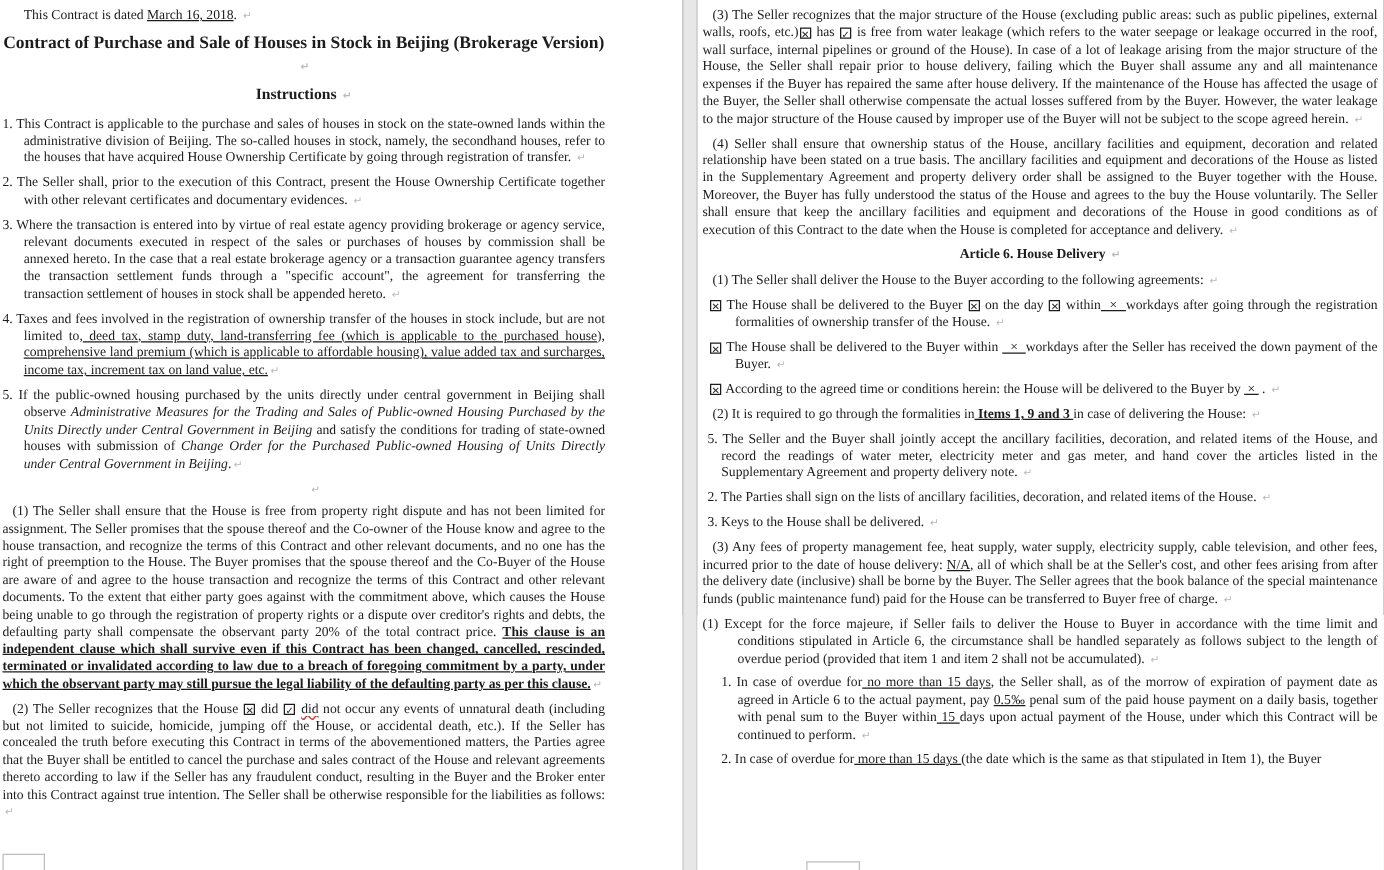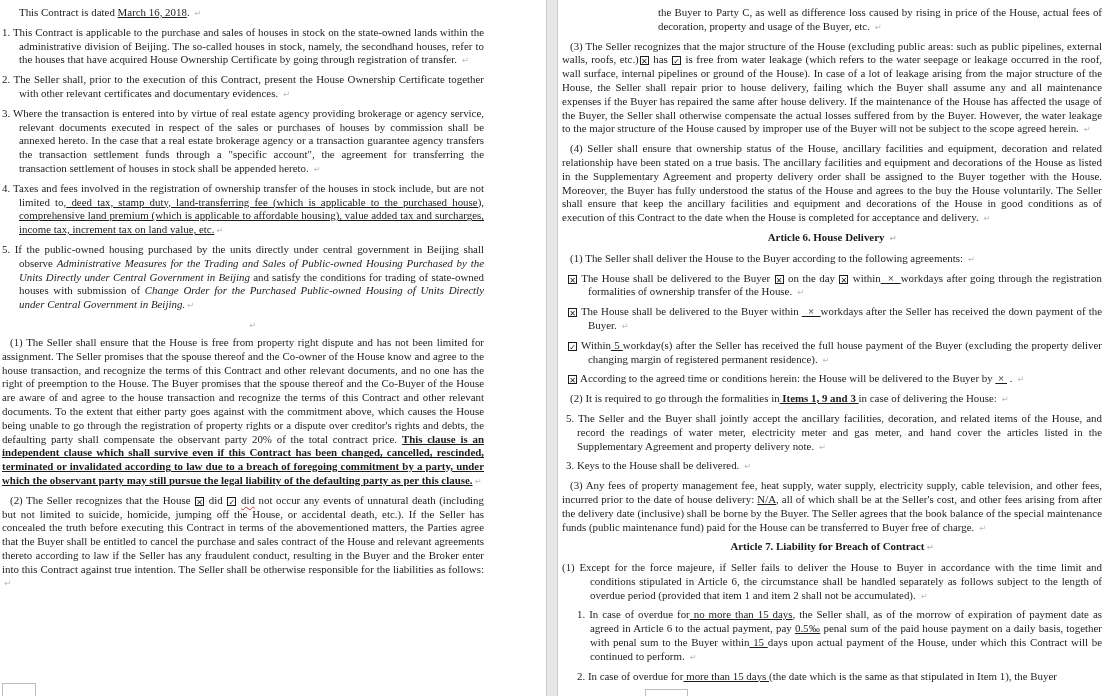--- a/index.html
+++ b/index.html
@@ -98,49 +98,49 @@
   .artifact-left  { left: 2px;   top: 683px; width: 34px; height: 16px; }
   .artifact-right { left: 645px; top: 689px; width: 43px; height: 10px; }
 </style>
 </head>
 <body>
 
 <div class="viewport">
   <section class="page page-left">
     <div>
         <div class="blk line pm"><span>This Contract is dated </span><span class="s-u">March 16, 2018</span><span>. </span></div>
+        <div class="blk title pm"><span>Contract of Purchase and Sale of Houses in Stock in Beijing (Brokerage Version)</span></div>
+        <div class="blk subtitle pm"><span>Instructions </span></div>
         <div class="blk item pm"><span>1. This Contract is applicable to the purchase and sales of houses in stock on the state-owned lands within the administrative division of Beijing. The so-called houses in stock, namely, the secondhand houses, refer to the houses that have acquired House Ownership Certificate by going through registration of transfer. </span></div>
         <div class="blk item pm"><span>2. The Seller shall, prior to the execution of this Contract, present the House Ownership Certificate together with other relevant certificates and documentary evidences. </span></div>
         <div class="blk item pm"><span>3. Where the transaction is entered into by virtue of real estate agency providing brokerage or agency service, relevant documents executed in respect of the sales or purchases of houses by commission shall be annexed hereto. In the case that a real estate brokerage agency or a transaction guarantee agency transfers the transaction settlement funds through a "specific account", the agreement for transferring the transaction settlement of houses in stock shall be appended hereto. </span></div>
         <div class="blk item pm"><span>4. Taxes and fees involved in the registration of ownership transfer of the houses in stock include, but are not limited to,</span><span class="s-u"> deed tax, stamp duty, land-transferring fee (which is applicable to the purchased house), comprehensive land premium (which is applicable to affordable housing), value added tax and surcharges, income tax, increment tax on land value, etc.</span></div>
         <div class="blk item pm"><span>5. If the public-owned housing purchased by the units directly under central government in Beijing shall observe </span><span class="s-i">Administrative Measures for the Trading and Sales of Public-owned Housing Purchased by the Units Directly under Central Government in Beijing</span><span> and satisfy the conditions for trading of state-owned houses with submission of </span><span class="s-i">Change Order for the Purchased Public-owned Housing of Units Directly under Central Government in Beijing</span><span>.</span></div>
         <div class="blk blank pm"></div>
         <div class="blk para pm"><span>(1) The Seller shall ensure that the House is free from property right dispute and has not been limited for assignment. The Seller promises that the spouse thereof and the Co-owner of the House know and agree to the house transaction, and recognize the terms of this Contract and other relevant documents, and no one has the right of preemption to the House. The Buyer promises that the spouse thereof and the Co-Buyer of the House are aware of and agree to the house transaction and recognize the terms of this Contract and other relevant documents. To the extent that either party goes against with the commitment above, which causes the House being unable to go through the registration of property rights or a dispute over creditor's rights and debts, the defaulting party shall compensate the observant party 20% of the total contract price. </span><span class="s-b s-u">This clause is an independent clause which shall survive even if this Contract has been changed, cancelled, rescinded, terminated or invalidated according to law due to a breach of foregoing commitment by a party, under which the observant party may still pursue the legal liability of the defaulting party as per this clause.</span></div>
         <div class="blk para pm"><span>(2) The Seller recognizes that the House </span><span class="cb">✕</span><span> did </span><span class="cb">✓</span><span> </span><span class="s-sp">did</span><span> not occur any events of unnatural death (including but not limited to suicide, homicide, jumping off the House, or accidental death, etc.). If the Seller has concealed the truth before executing this Contract in terms of the abovementioned matters, the Parties agree that the Buyer shall be entitled to cancel the purchase and sales contract of the House and relevant agreements thereto according to law if the Seller has any fraudulent conduct, resulting in the Buyer and the Broker enter into this Contract against true intention. The Seller shall be otherwise responsible for the liabilities as follows: </span></div>
       </div>
   </section>
 
   <div class="page-gap"></div>
 
   <section class="page page-right">
     <div>
-        <div class="blk cont pm"><span>the Buyer to Party C, as well as difference loss caused by rising in price of the House, actual fees of decoration, property and usage of the Buyer, etc. </span></div>
         <div class="blk para pm"><span>(3) The Seller recognizes that the major structure of the House (excluding public areas: such as public pipelines, external walls, roofs, etc.)</span><span class="cb">✕</span><span> has </span><span class="cb">✓</span><span> is free from water leakage (which refers to the water seepage or leakage occurred in the roof, wall surface, internal pipelines or ground of the House). In case of a lot of leakage arising from the major structure of the House, the Seller shall repair prior to house delivery, failing which the Buyer shall assume any and all maintenance expenses if the Buyer has repaired the same after house delivery. If the maintenance of the House has affected the usage of the Buyer, the Seller shall otherwise compensate the actual losses suffered from by the Buyer. However, the water leakage to the major structure of the House caused by improper use of the Buyer will not be subject to the scope agreed herein. </span></div>
         <div class="blk para pm"><span>(4) Seller shall ensure that ownership status of the House, ancillary facilities and equipment, decoration and related relationship have been stated on a true basis. The ancillary facilities and equipment and decorations of the House as listed in the Supplementary Agreement and property delivery order shall be assigned to the Buyer together with the House. Moreover, the Buyer has fully understood the status of the House and agrees to the buy the House voluntarily. The Seller shall ensure that keep the ancillary facilities and equipment and decorations of the House in good conditions as of execution of this Contract to the date when the House is completed for acceptance and delivery. </span></div>
         <div class="blk heading pm"><span>Article 6. House Delivery </span></div>
         <div class="blk para pm"><span>(1) The Seller shall deliver the House to the Buyer according to the following agreements: </span></div>
         <div class="blk cbitem pm"><span class="cb">✕</span><span> The House shall be delivered to the Buyer </span><span class="cb">✕</span><span> on the day </span><span class="cb">✕</span><span> within</span><span class="s-u">&nbsp;&nbsp;×&nbsp;&nbsp;</span><span>workdays after going through the registration formalities of ownership transfer of the House. </span></div>
         <div class="blk cbitem pm"><span class="cb">✕</span><span> The House shall be delivered to the Buyer within </span><span class="s-u">&nbsp;&nbsp;×&nbsp;&nbsp;</span><span>workdays after the Seller has received the down payment of the Buyer. </span></div>
-        <div class="blk cbitem pm"><span class="cb">✓</span><span> Within</span><span class="s-u">&nbsp;5&nbsp;</span><span>workday(s) after the Seller has received the full house payment of the Buyer (excluding the property deliver changing margin of registered permanent residence). </span></div>
         <div class="blk cbitem pm"><span class="cb">✕</span><span> According to the agreed time or conditions herein: the House will be delivered to the Buyer by </span><span class="s-u">&nbsp;×&nbsp;</span><span> . </span></div>
         <div class="blk para pm"><span>(2) It is required to go through the formalities in</span><span class="s-b s-u"> Items 1, 9 and 3 </span><span>in case of delivering the House: </span></div>
         <div class="blk ritem pm"><span>5. The Seller and the Buyer shall jointly accept the ancillary facilities, decoration, and related items of the House, and record the readings of water meter, electricity meter and gas meter, and hand cover the articles listed in the Supplementary Agreement and property delivery note. </span></div>
+        <div class="blk ritem pm"><span>2. The Parties shall sign on the lists of ancillary facilities, decoration, and related items of the House. </span></div>
         <div class="blk ritem pm"><span>3. Keys to the House shall be delivered. </span></div>
         <div class="blk para pm"><span>(3) Any fees of property management fee, heat supply, water supply, electricity supply, cable television, and other fees, incurred prior to the date of house delivery: </span><span class="s-u">N/A</span><span>, all of which shall be at the Seller's cost, and other fees arising from after the delivery date (inclusive) shall be borne by the Buyer. The Seller agrees that the book balance of the special maintenance funds (public maintenance fund) paid for the House can be transferred to Buyer free of charge. </span></div>
-        <div class="blk heading pm"><span>Article 7. Liability for Breach of Contract</span></div>
         <div class="blk a7para pm"><span>(1) Except for the force majeure, if Seller fails to deliver the House to Buyer in accordance with the time limit and conditions stipulated in Article 6, the circumstance shall be handled separately as follows subject to the length of overdue period (provided that item 1 and item 2 shall not be accumulated). </span></div>
         <div class="blk a7item pm"><span>1. In case of overdue for</span><span class="s-u"> no more than 15 days</span><span>, the Seller shall, as of the morrow of expiration of payment date as agreed in Article 6 to the actual payment, pay </span><span class="s-u">0.5‰</span><span> penal sum of the paid house payment on a daily basis, together with penal sum to the Buyer within</span><span class="s-u"> 15 </span><span>days upon actual payment of the House, under which this Contract will be continued to perform. </span></div>
         <div class="blk a7item"><span>2. In case of overdue for</span><span class="s-u"> more than 15 days </span><span>(the date which is the same as that stipulated in Item 1), the Buyer</span></div>
       </div>
   </section>
 
   <div class="artifact artifact-left"></div>
   <div class="artifact artifact-right"></div>
 </div>
 

